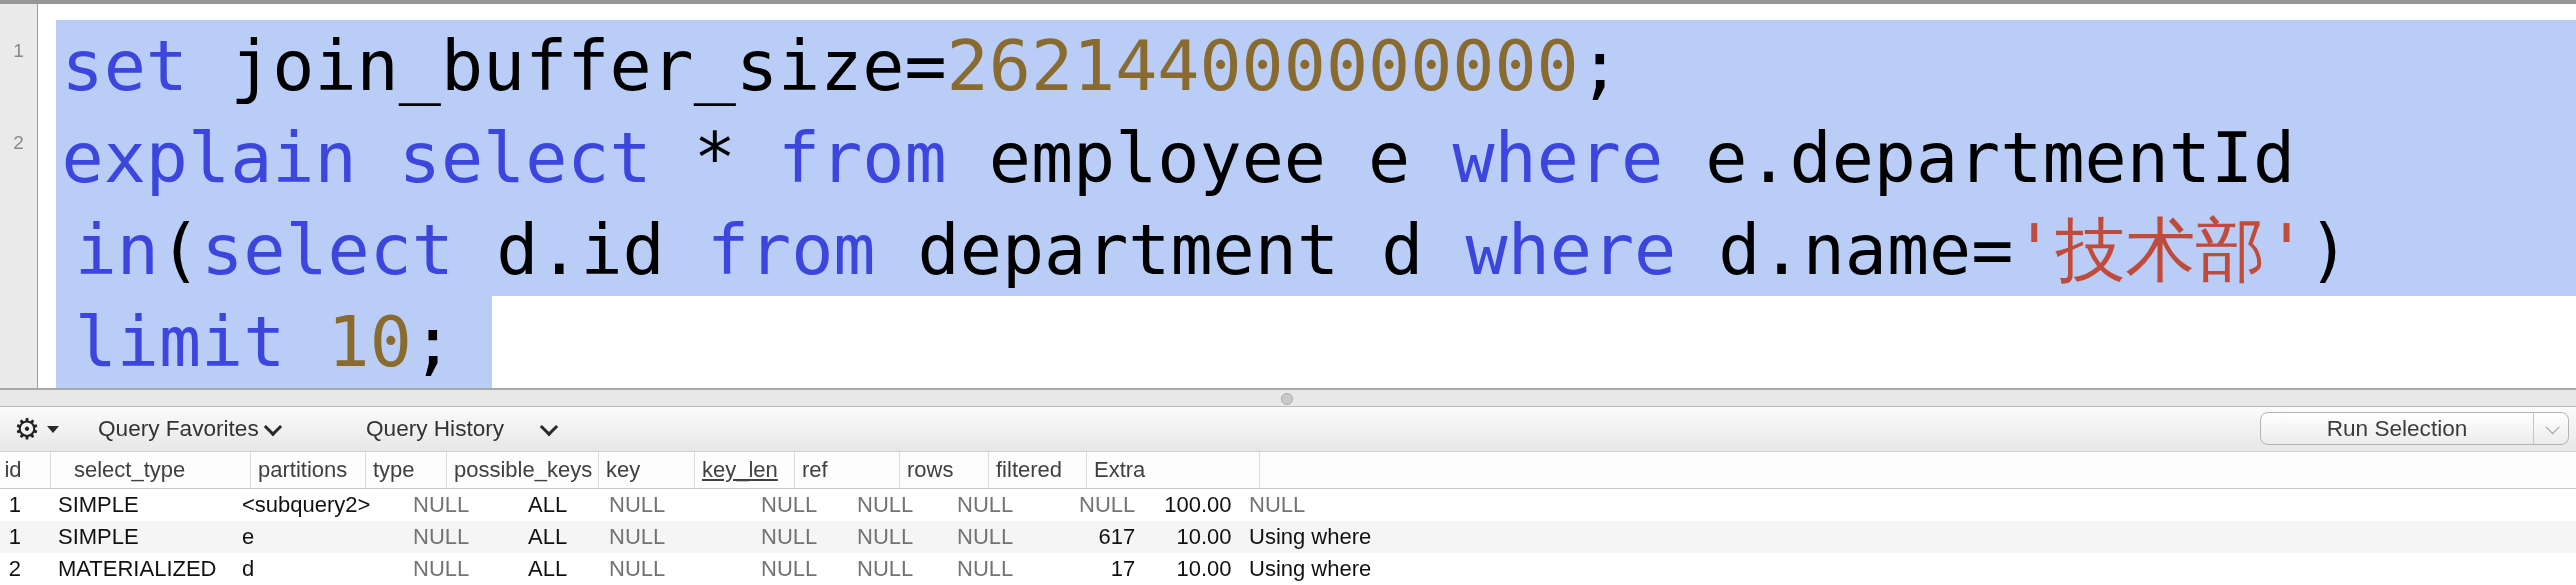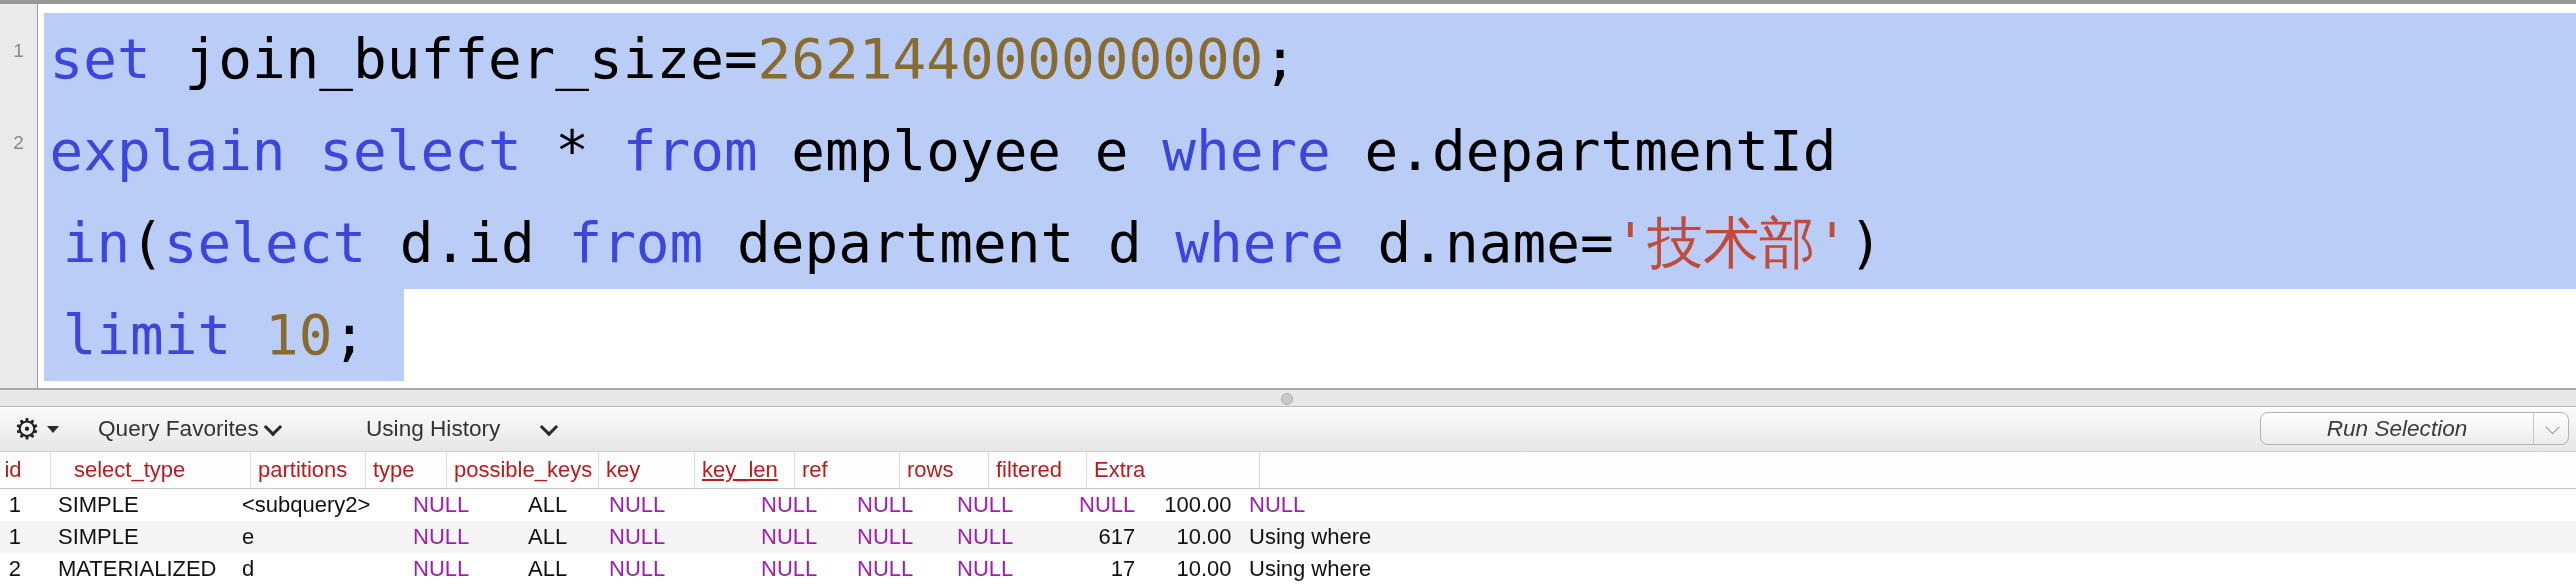--- a/index.html
+++ b/index.html
@@ -15,24 +15,24 @@
   .gutter{
     position:absolute;left:0;top:0;width:38px;height:100%;
     background:#eaeaea;border-right:1.7px solid #9e9e9e;box-sizing:border-box;
     padding-top:1.7px;
   }
   .gutter-num{
     height:92px;display:flex;align-items:center;justify-content:center;
     font-size:19px;color:#8a8a8a;
   }
   .code-area{
-    position:absolute;left:40px;top:0;right:0;height:100%;
-    padding-top:9px;box-sizing:border-box;
+    position:absolute;left:52px;top:0;right:0;height:100%;
+    padding-top:16px;box-sizing:border-box;
     font-family:"DejaVu Sans Mono","Liberation Mono",monospace;
-    font-size:56px;line-height:92px;white-space:pre;
+    font-size:70px;line-height:92px;white-space:pre;
   }
   .code-line{height:92px;margin-left:4.4px;padding-left:5.2px;}
   .code-line.wrapped{padding-left:18.3px;}
   .code-line.sel-full{background:var(--sel-bg);}
   .code-line.sel-partial{background:var(--sel-bg);width:max-content;padding-right:38px;}
   .tok-kw{color:var(--kw);}
   .tok-num{color:var(--num);}
   .tok-str{color:var(--str);}
   .tok-plain{color:#000;}
 
@@ -63,52 +63,52 @@
     width:13px;height:13px;display:inline-block;box-sizing:border-box;
     border-right:3.5px solid #2a2a2a;border-bottom:3.5px solid #2a2a2a;
     transform:rotate(45deg) translateY(-3.5px);
   }
   .run-btn{
     position:absolute;left:2260px;top:412px;width:309px;height:33px;
     border:1.7px solid #b3b3b3;border-radius:7.8px;box-sizing:border-box;
     background:linear-gradient(#ffffff,#ececec);
     display:flex;align-items:center;
   }
-  .run-label{flex:1;text-align:center;font-size:22.6px;color:#3c3c3c;font-style:italic;}
+  .run-label{flex:1;text-align:center;font-size:22.6px;color:#3c3c3c;}
   .run-split{
     width:35px;height:100%;border-left:1.7px solid #c6c6c6;box-sizing:border-box;
     display:flex;align-items:center;justify-content:center;
   }
   .chev-small{
     width:9.6px;height:9.6px;display:inline-block;box-sizing:border-box;
     border-right:1.7px solid #9a9a9a;border-bottom:1.7px solid #9a9a9a;
     transform:rotate(45deg) translateY(-2.6px);
   }
 
   
   .grid-header{
     position:absolute;left:0;top:452px;width:100%;height:37px;
     background:#fdfdfd;border-bottom:1.7px solid #c4c4c4;box-sizing:border-box;
     display:flex;
   }
   .th{
     height:100%;box-sizing:border-box;border-right:1.7px solid #dcdcdc;
     display:flex;align-items:center;padding-left:7px;
-    font-size:22px;color:#b91c1c;overflow:hidden;
+    font-size:22px;color:#404040;overflow:hidden;
   }
   .th.first{padding-left:4.4px;}
   .grid-body{position:absolute;left:0;top:489px;width:100%;}
   .tr{display:flex;height:32px;width:100%;}
   .tr.alt{background:#f5f5f5;}
   .td{
     height:100%;box-sizing:border-box;display:flex;align-items:center;
     padding-left:7px;font-size:22px;color:#111;overflow:hidden;white-space:nowrap;
   }
   .td.align-right{justify-content:flex-end;padding-left:0;}
-  .td.null{color:#a21caf;}
+  .td.null{color:#737373;}
 </style>
 </head>
 <body>
 
 <div id="root" style="--sel-bg: #b9cdf7; --kw: #3c46dc; --num: #8a6b2f; --str: #c04b3a;">
 
   <div class="top-strip"></div>
 
   <div class="editor">
     <div class="gutter">
@@ -129,21 +129,21 @@
       <span class="gear-glyph">⚙</span>
       <span class="caret-down"></span>
     </div>
     <div class="tb-item" style="left:98px;">
       <span>Query Favorites</span>
     </div>
     <div class="tb-item" style="left:264px;">
       <span class="chev"></span>
     </div>
     <div class="tb-item" style="left:366px;">
-      <span>Using History</span>
+      <span>Query History</span>
     </div>
     <div class="tb-item" style="left:540px;">
       <span class="chev"></span>
     </div>
   </div>
   <div class="run-btn">
     <span class="run-label">Run Selection</span>
     <span class="run-split">
       <span class="chev-small"></span>
     </span>

